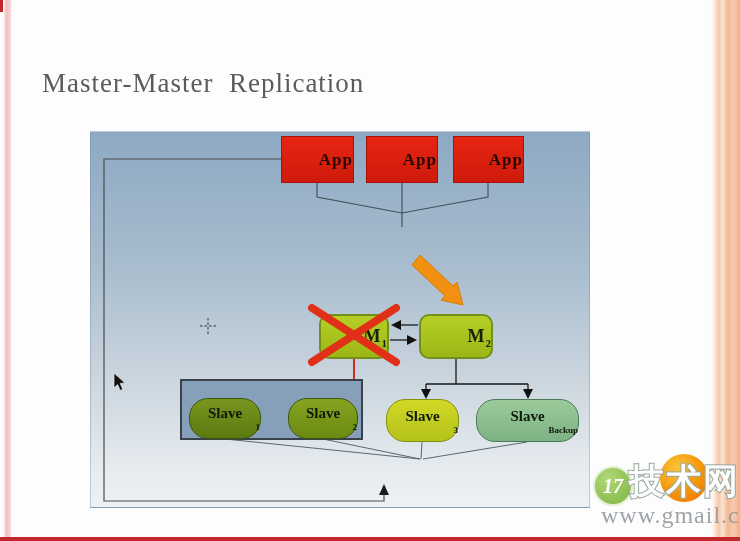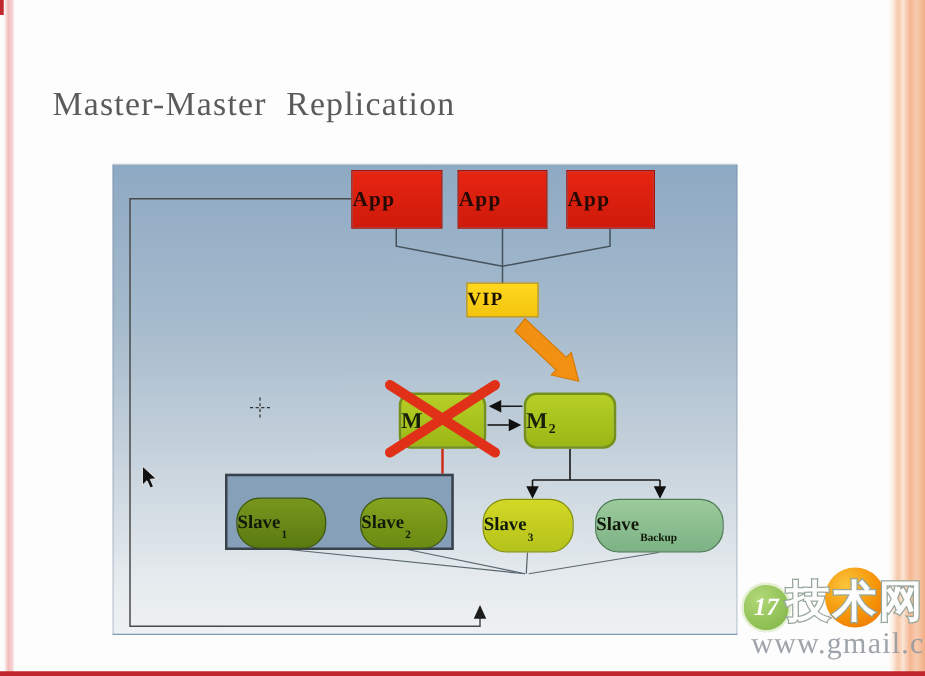--- a/index.html
+++ b/index.html
@@ -18,29 +18,29 @@
 
   
   .diagram{position:absolute;left:90px;top:131px;width:498px;height:375px;
     background:linear-gradient(180deg,#8ea9c3 0%,#a7bccd 35%,#c6d2dc 62%,#e7ecef 90%,#eef1f3 100%);
     border:1px solid rgba(110,130,155,.35);}
   .diagram svg{position:absolute;left:0;top:0;}
   .lines-under{z-index:1;}
   .boxes{position:absolute;left:0;top:0;width:100%;height:100%;z-index:2;}
   .lines-over{z-index:3;}
 
-  .node{position:absolute;display:flex;align-items:center;justify-content:flex-start;
+  .node{position:absolute;display:flex;align-items:center;justify-content:flex-end;
         font-weight:bold;box-sizing:border-box;}
   .app{background:linear-gradient(180deg,#e62512,#cf1a0b);border:1px solid #a61206;
        color:#250a05;font-size:17px;letter-spacing:1px;}
   .vip{background:linear-gradient(180deg,#ffd81e,#f3c40e);border:1px solid #c3960b;
        color:#191100;font-size:15px;letter-spacing:1px;}
   .master{background:linear-gradient(180deg,#b6cf27,#9cb715);border:2px solid #74901a;
        border-radius:10px;color:#16200a;font-size:18px;}
-  .slave{border-radius:19px;color:#10190a;font-size:15px;border:1.5px solid #3c560e;}
+  .slave{border-radius:19px;color:#10190a;font-size:15px;border:1.5px solid #3c560e;flex-direction:column;}
   .slave1{background:linear-gradient(180deg,#78961e,#5a7a10);}
   .slave2{background:linear-gradient(180deg,#86a41f,#6a8a12);}
   .slave3{background:linear-gradient(180deg,#d3d826,#b4c21a);border-color:#84900c;}
   .slavebk{background:linear-gradient(180deg,#9ccb9b,#7cb285);border-color:#4d7a55;}
   .group-box{position:absolute;background:#87a0ba;border:2.5px solid #39424b;box-sizing:border-box;}
   .lb{background:linear-gradient(180deg,#f9cc16,#f0bb0c);border:2px solid #b8940a;
       color:#181000;font-size:16px;}
   sub.idx{font-size:9px;font-weight:bold;align-self:flex-end;margin:0 0 6px 1px;}
   .msub{font-size:11px;align-self:flex-end;margin:0 0 8px 1px;}
 
@@ -121,23 +121,20 @@
       <div class="node app" style="left:190px;top:4px;width:73px;height:47px;">
           <span>App</span>
         </div>
       <div class="node app" style="left:275px;top:4px;width:72px;height:47px;">
           <span>App</span>
         </div>
       <div class="node app" style="left:362px;top:4px;width:71px;height:47px;">
           <span>App</span>
         </div>
 
-      <div class="node vip" style="left:282px;top:94px;width:58px;height:28px;">
-          <span>VIP</span>
-        </div>
 
       <div class="node master" style="left:228px;top:182px;width:70px;height:45px;">
         <span>M</span>
           <span class="msub">1</span>
       </div>
       <div class="node master" style="left:328px;top:182px;width:74px;height:45px;">
         <span>M</span>
           <span class="msub">2</span>
       </div>
 

